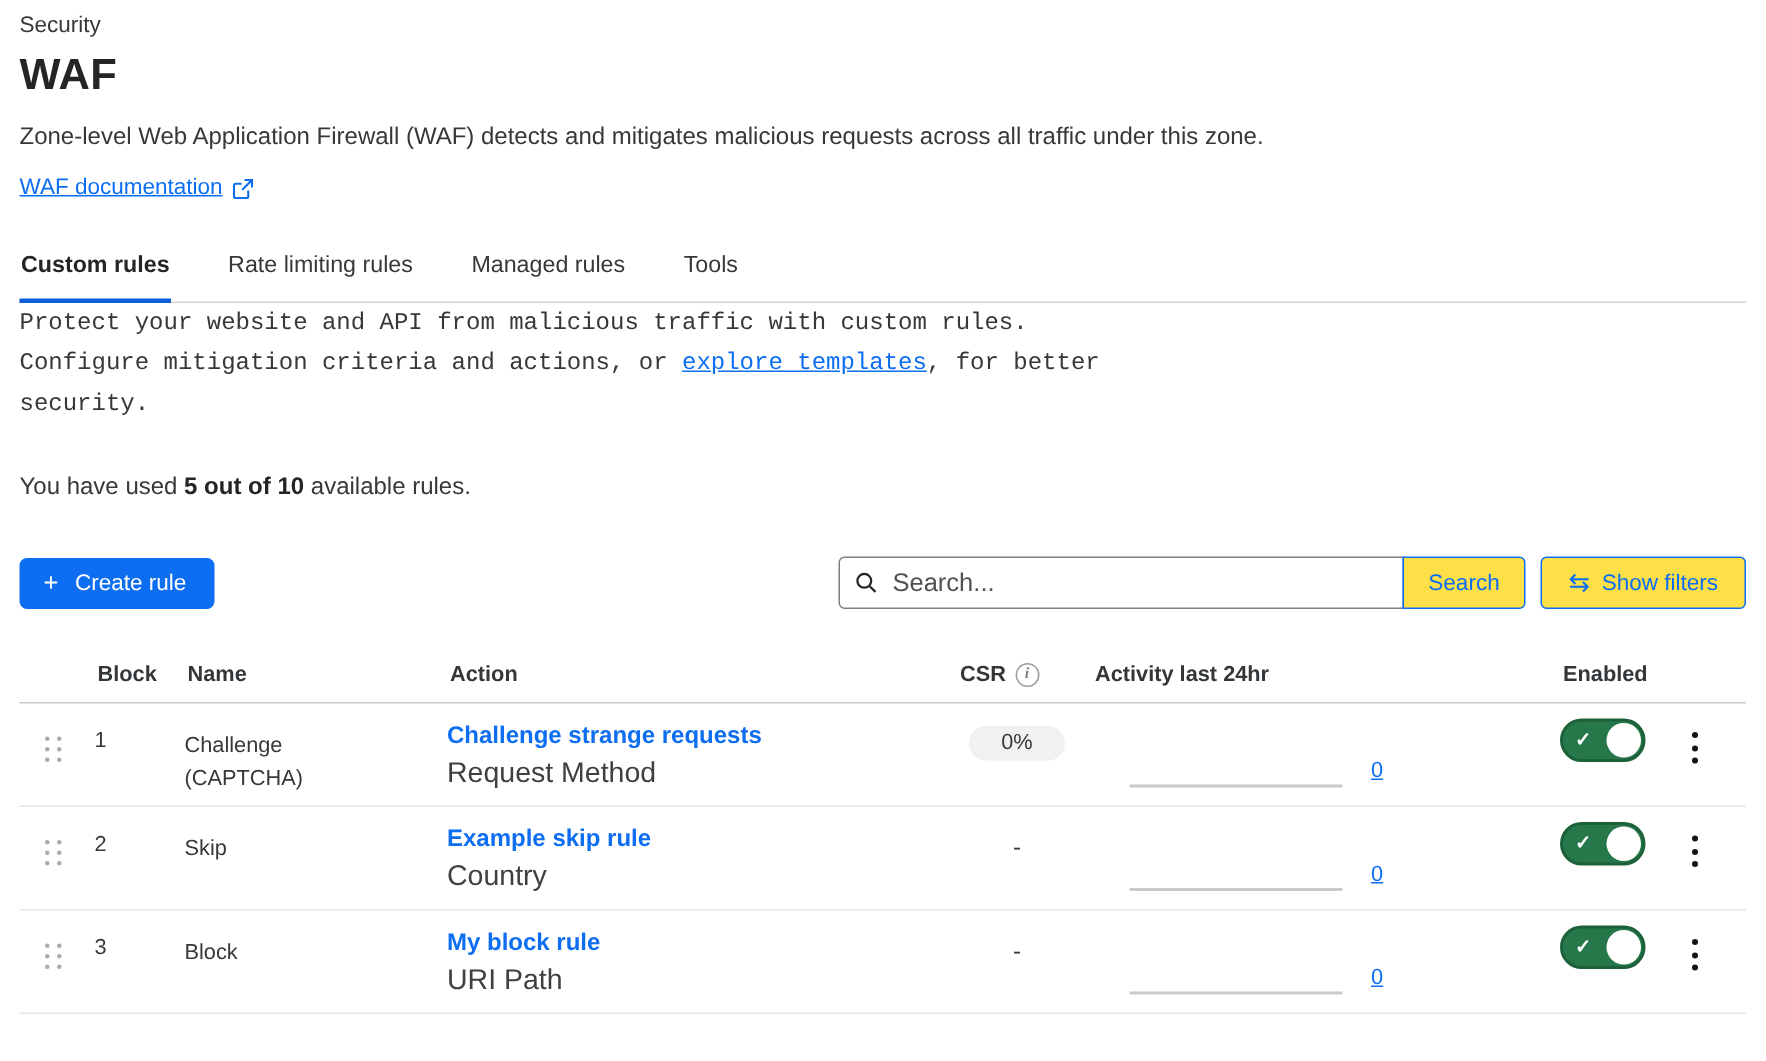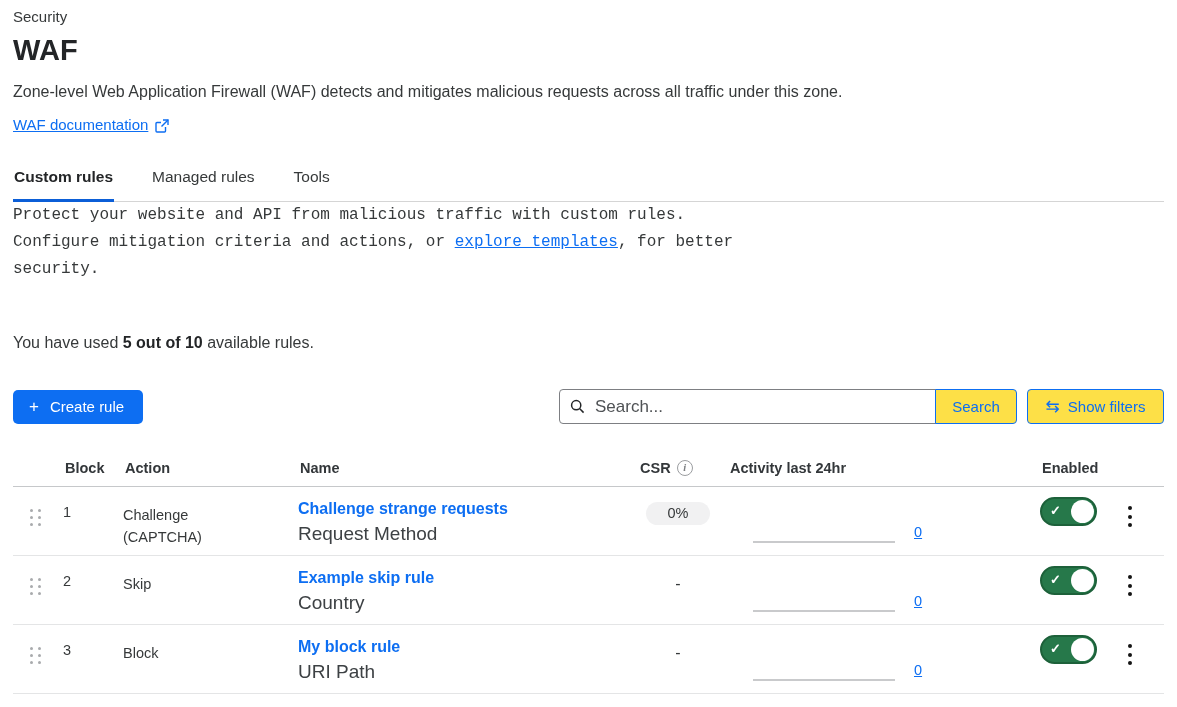--- a/index.html
+++ b/index.html
@@ -20,21 +20,21 @@
   .doc-link-row a { font-size:15px; }
   .ext-icon { display:inline-flex; margin-top:2px; }
 
   
   .tabs { margin-top:25px; display:flex; gap:37px; border-bottom:1px solid #d5d5d5; }
   .tab { font-size:15.5px; color:#36393a; padding:10px 1px 13px 1px; cursor:pointer;
          border-bottom:3px solid transparent; margin-bottom:-1px; }
   .tab.active { font-weight:700; color:#232527; border-bottom-color:#0b5ed7; }
 
   .intro { max-width:742px; font-size:16px; line-height:27px; color:#36393a;font-family:Liberation Mono, monospace; }
-  .usage { margin-top:51px; font-size:16px; }
+  .usage { margin-top:33px; font-size:16px; }
   .usage b { color:#232527; }
 
   
   .toolbar { margin-top:37px; display:flex; justify-content:space-between; align-items:center; }
   .btn-primary {
     display:inline-flex; align-items:center; gap:11px;
     background:#0d6ef2; color:#fff; border:none; border-radius:5px;
     font-size:15px; font-family:inherit; padding:8px 19px 9px 16px; cursor:pointer;
   }
   .btn-primary .plus { font-size:17px; font-weight:400; line-height:1; }
@@ -127,20 +127,21 @@
       <svg width="14" height="14" viewBox="0 0 14 14" fill="none" stroke="#0d6ef2" stroke-width="1.4">
         <path d="M10.5 8v4a1 1 0 0 1-1 1H2a1 1 0 0 1-1-1V4.5a1 1 0 0 1 1-1h4"></path>
         <path d="M8 1h5v5"></path>
         <path d="M13 1 6.5 7.5"></path>
       </svg>
     </span>
   </div>
 
   <div class="tabs">
     <div class="tab active">Custom rules</div>
+    <div class="tab">Rate limiting rules</div>
     <div class="tab">Managed rules</div>
     <div class="tab">Tools</div>
   </div>
 
   <div class="intro"><span>Protect your website and API from malicious traffic with custom rules. Configure mitigation criteria and actions, or </span><a class="link">explore templates</a><span>, for better security.</span></div>
 
   <div class="usage"><span>You have used </span><b>5 out of 10</b><span> available rules.</span></div>
 
   <div class="toolbar">
     <button class="btn-primary">
@@ -163,22 +164,22 @@
         <span>Show filters</span>
       </button>
     </div>
   </div>
 
   <div class="rules-table">
 
     <div class="grid-row thead">
       <div class="th"></div>
       <div class="th">Block</div>
+      <div class="th">Name</div>
       <div class="th">Action</div>
-      <div class="th">Name</div>
       <div class="th th-csr">
         <span>CSR</span>
         <span class="info-icon">i</span>
       </div>
       <div class="th">Activity last 24hr</div>
       <div class="th th-enabled">Enabled</div>
       <div class="th"></div>
     </div>
 
     <div class="grid-row trow">

